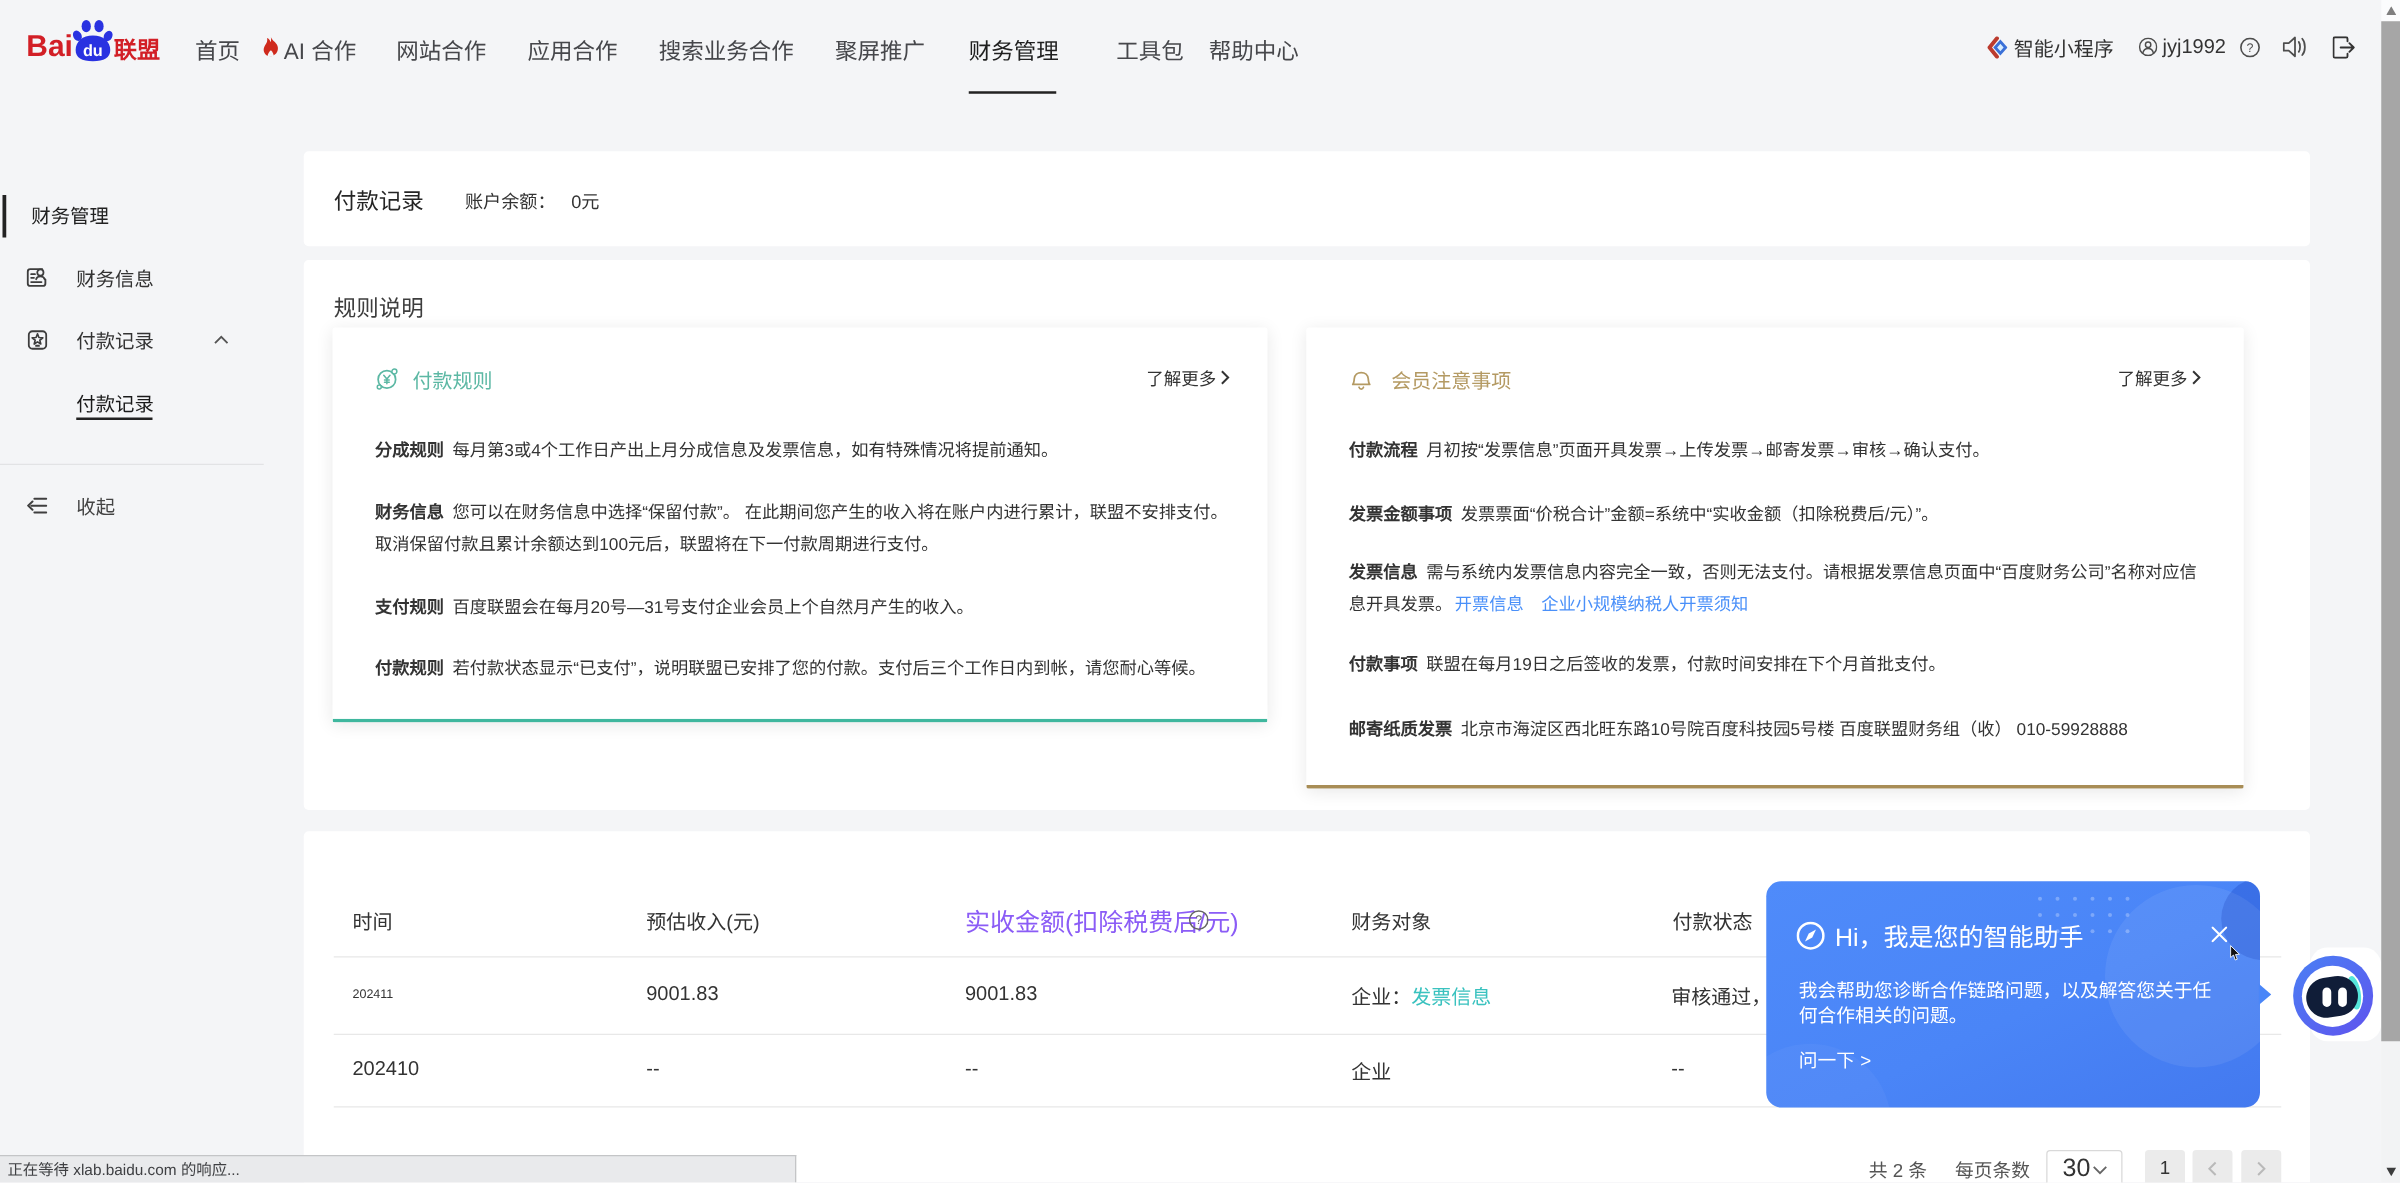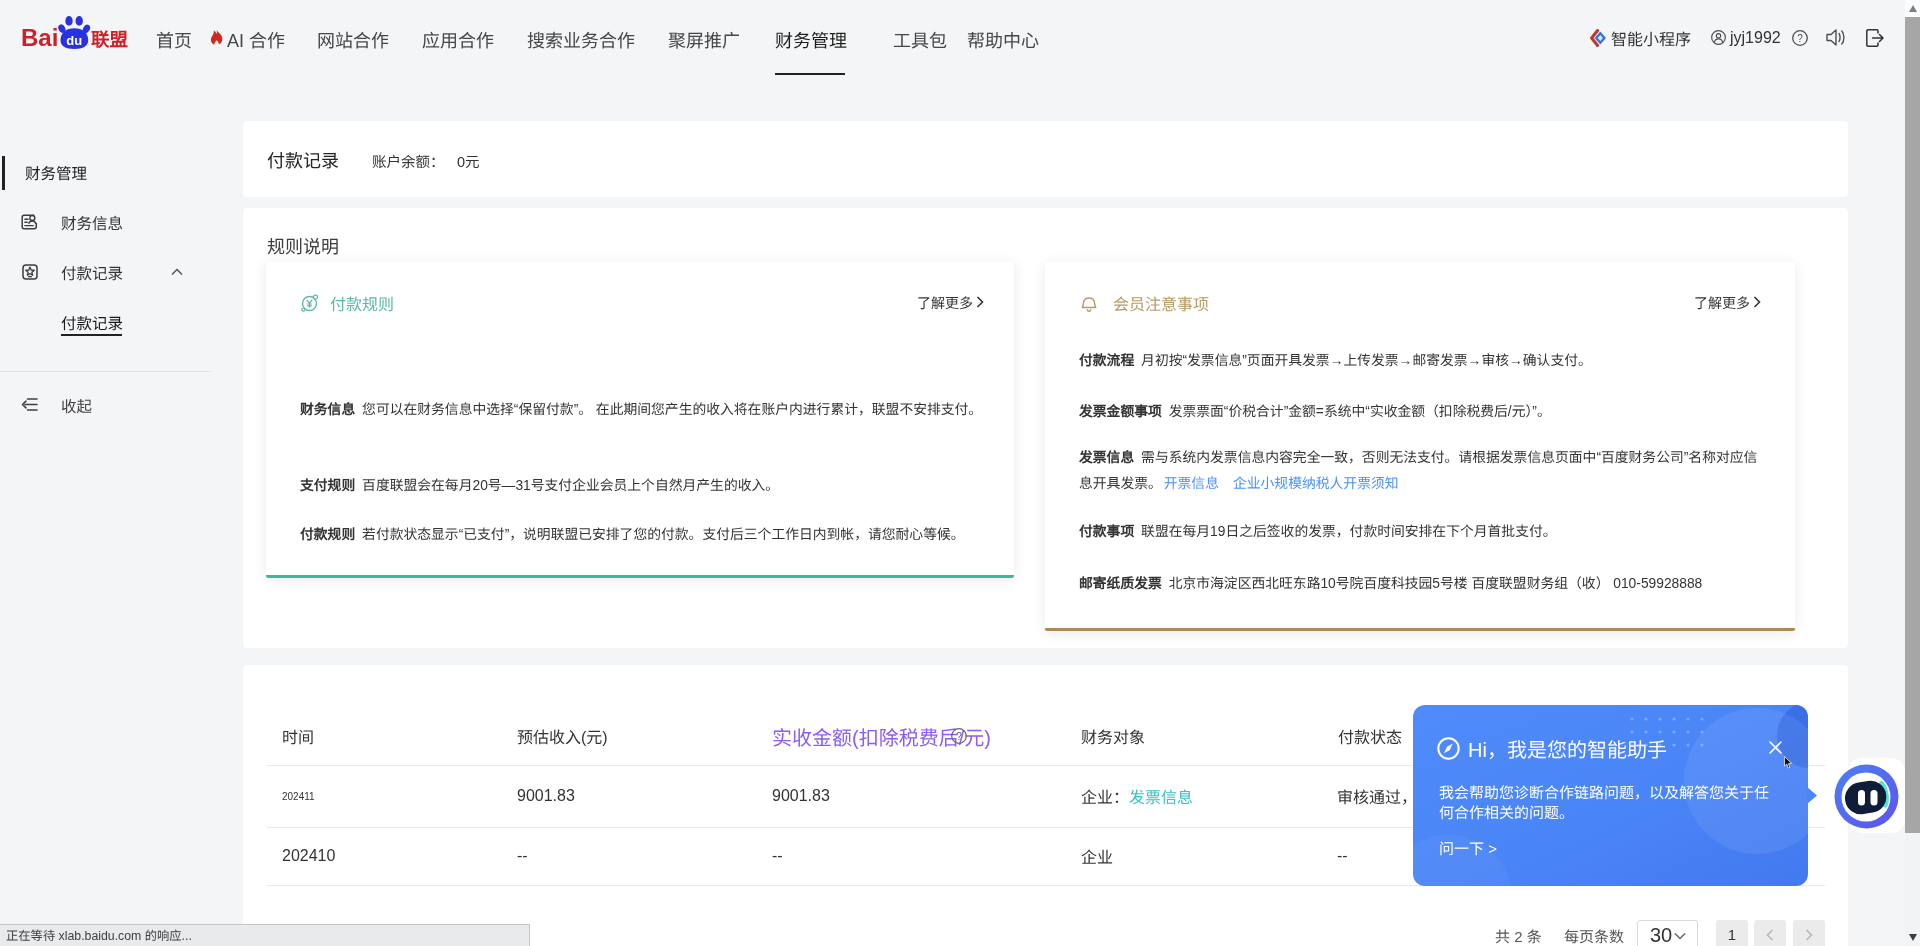--- a/index.html
+++ b/index.html
@@ -120,21 +120,23 @@
       <circle cx="15.5" cy="3.2" r="2" fill="#fff" stroke="#5cb8a4" stroke-width="1.2"></circle>
       <circle cx="3.4" cy="15.6" r="1.6" fill="#fff" stroke="#5cb8a4" stroke-width="1.2"></circle>
       <path d="M7 6.2 L9.5 9.2 L12 6.2 M9.5 9.2 L9.5 13 M7.6 10 L11.4 10 M7.6 11.8 L11.4 11.8" fill="none" stroke="#5cb8a4" stroke-width="1.2" stroke-linecap="round"></path>
     </svg>
     <div class="t" style="left:64px;top:41px;font-size:16px;color:#5cb8a4;">付款规则</div>
     <div class="t" style="left:651px;top:40px;font-size:14px;color:#333;">了解更多</div>
     <svg class="abs" style="left:710px;top:34px;" width="8" height="12" viewBox="0 0 8 12">
         <path d="M1.5 1 L6.5 6 L1.5 11" fill="none" stroke="#333" stroke-width="1.6"></path>
       </svg>
 
+    <div class="t" style="left:34px;top:97px;font-size:13.8px;"><b>分成规则</b> 每月第3或4个工作日产出上月分成信息及发票信息，如有特殊情况将提前通知。</div>
     <div class="t" style="left:34px;top:146px;font-size:13.8px;"><b>财务信息</b> 您可以在财务信息中选择“保留付款”。 在此期间您产生的收入将在账户内进行累计，联盟不安排支付。</div>
+    <div class="t" style="left:34px;top:172px;font-size:13.8px;">取消保留付款且累计余额达到100元后，联盟将在下一付款周期进行支付。</div>
     <div class="t" style="left:34px;top:222px;font-size:13.8px;"><b>支付规则</b> 百度联盟会在每月20号—31号支付企业会员上个自然月产生的收入。</div>
     <div class="t" style="left:34px;top:271px;font-size:13.8px;"><b>付款规则</b> 若付款状态显示“已支付”，说明联盟已安排了您的付款。支付后三个工作日内到帐，请您耐心等候。</div>
   </div>
 
   <div class="abs" style="left:802px;top:54px;width:750px;height:369px;background:#fff;border-radius:2px;box-shadow:0 2px 14px rgba(0,0,0,0.09);border-bottom:3px solid #a88d56;">
     <svg class="abs" style="left:34px;top:32px;" width="20" height="19" viewBox="0 0 20 19">
       <path d="M3.2 13.5 C4.4 12.5 4.2 10.8 4.4 9 C4.7 6 7 4 10 4 C13 4 15.3 6 15.6 9 C15.8 10.8 15.6 12.5 16.8 13.5 Z" fill="none" stroke="#b49a63" stroke-width="1.4" stroke-linejoin="round"></path>
       <path d="M8.2 15.8 C8.6 16.8 9.2 17.2 10 17.2 C10.8 17.2 11.4 16.8 11.8 15.8" fill="none" stroke="#b49a63" stroke-width="1.4" stroke-linecap="round"></path>
     </svg>
     <div class="t" style="left:68px;top:41px;font-size:16px;color:#b49a63;">会员注意事项</div>
@@ -269,15 +271,15 @@
 <div class="abs" style="left:1905px;top:0;width:15px;height:946px;background:#f2f3f4;"></div>
 <div class="abs" style="left:1905px;top:0;width:15px;height:17px;background:#fbfcfd;"></div>
 <svg class="abs" style="left:1909px;top:5px;" width="8" height="7" viewBox="0 0 8 7">
     <path d="M4 0 L8 7 L0 7 Z" fill="#7f7f7f"></path>
   </svg>
 <div class="abs" style="left:1905px;top:17px;width:15px;height:816px;background:#a6a6a6;"></div>
 <svg class="abs" style="left:1909px;top:934px;" width="8" height="7" viewBox="0 0 8 7">
     <path d="M0 0 L8 0 L4 7 Z" fill="#3c3c3c"></path>
   </svg>
 
-<div class="abs" style="left:0;top:924px;width:530px;height:22px;background:#e9eaec;border:1px solid #c4c5c7;border-left:none;border-bottom:none;">
+<div class="abs" style="left:0;top:924px;width:637px;height:22px;background:#e9eaec;border:1px solid #c4c5c7;border-left:none;border-bottom:none;">
   <div class="t" style="left:6px;top:10px;font-size:12.3px;color:#3f4043;">正在等待 xlab.baidu.com 的响应...</div>
 </div>
 
 </body></html>

